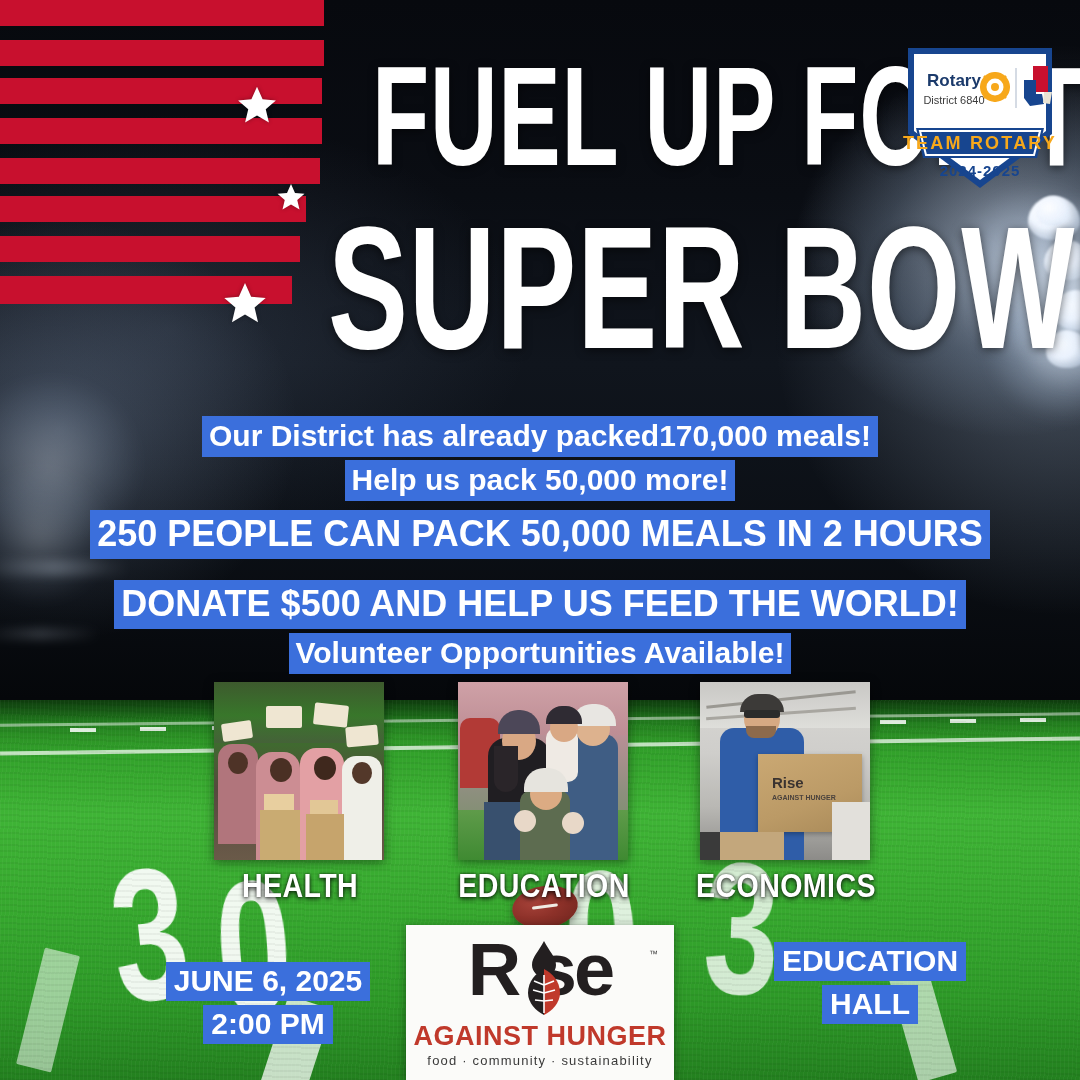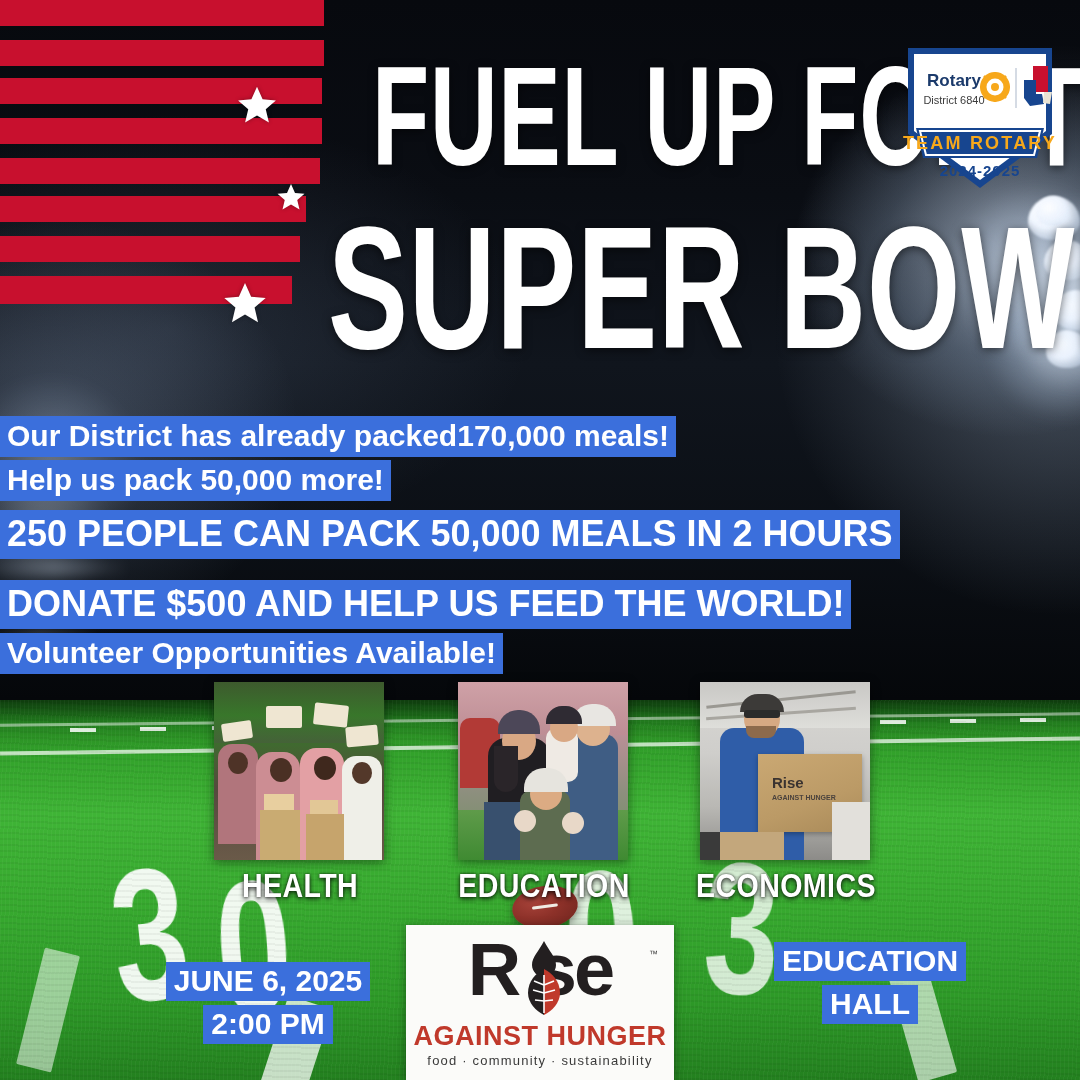--- a/index.html
+++ b/index.html
@@ -68,21 +68,21 @@
     position:absolute;color:#fff;font-weight:700;
     font-family:"Liberation Sans Narrow","Liberation Sans", sans-serif;
     text-transform:uppercase;white-space:nowrap;
     transform-origin:left top;
     text-shadow:0 2px 10px rgba(0,0,0,.55);
   }
   #head-line1{left:372px;top:34px;font-size:120px;letter-spacing:1px;transform:scaleX(.78) scaleY(1.18);}
   #head-line2{left:328px;top:188px;font-size:150px;letter-spacing:1px;transform:scaleX(.80) scaleY(1.16);}
 
   
-  .hl-wrap{position:absolute;width:1080px;}
+  .hl-wrap{position:absolute;width:1080px;text-align:center;}
   .hl{
     display:inline;
     background:#3b6fdc;
     color:#ffffff;
     font-weight:700;
     box-decoration-break:clone;-webkit-box-decoration-break:clone;
     padding:3px 7px 5px 7px;
     line-height:1.46;
   }
   .hl-mixed{font-size:30px;}

